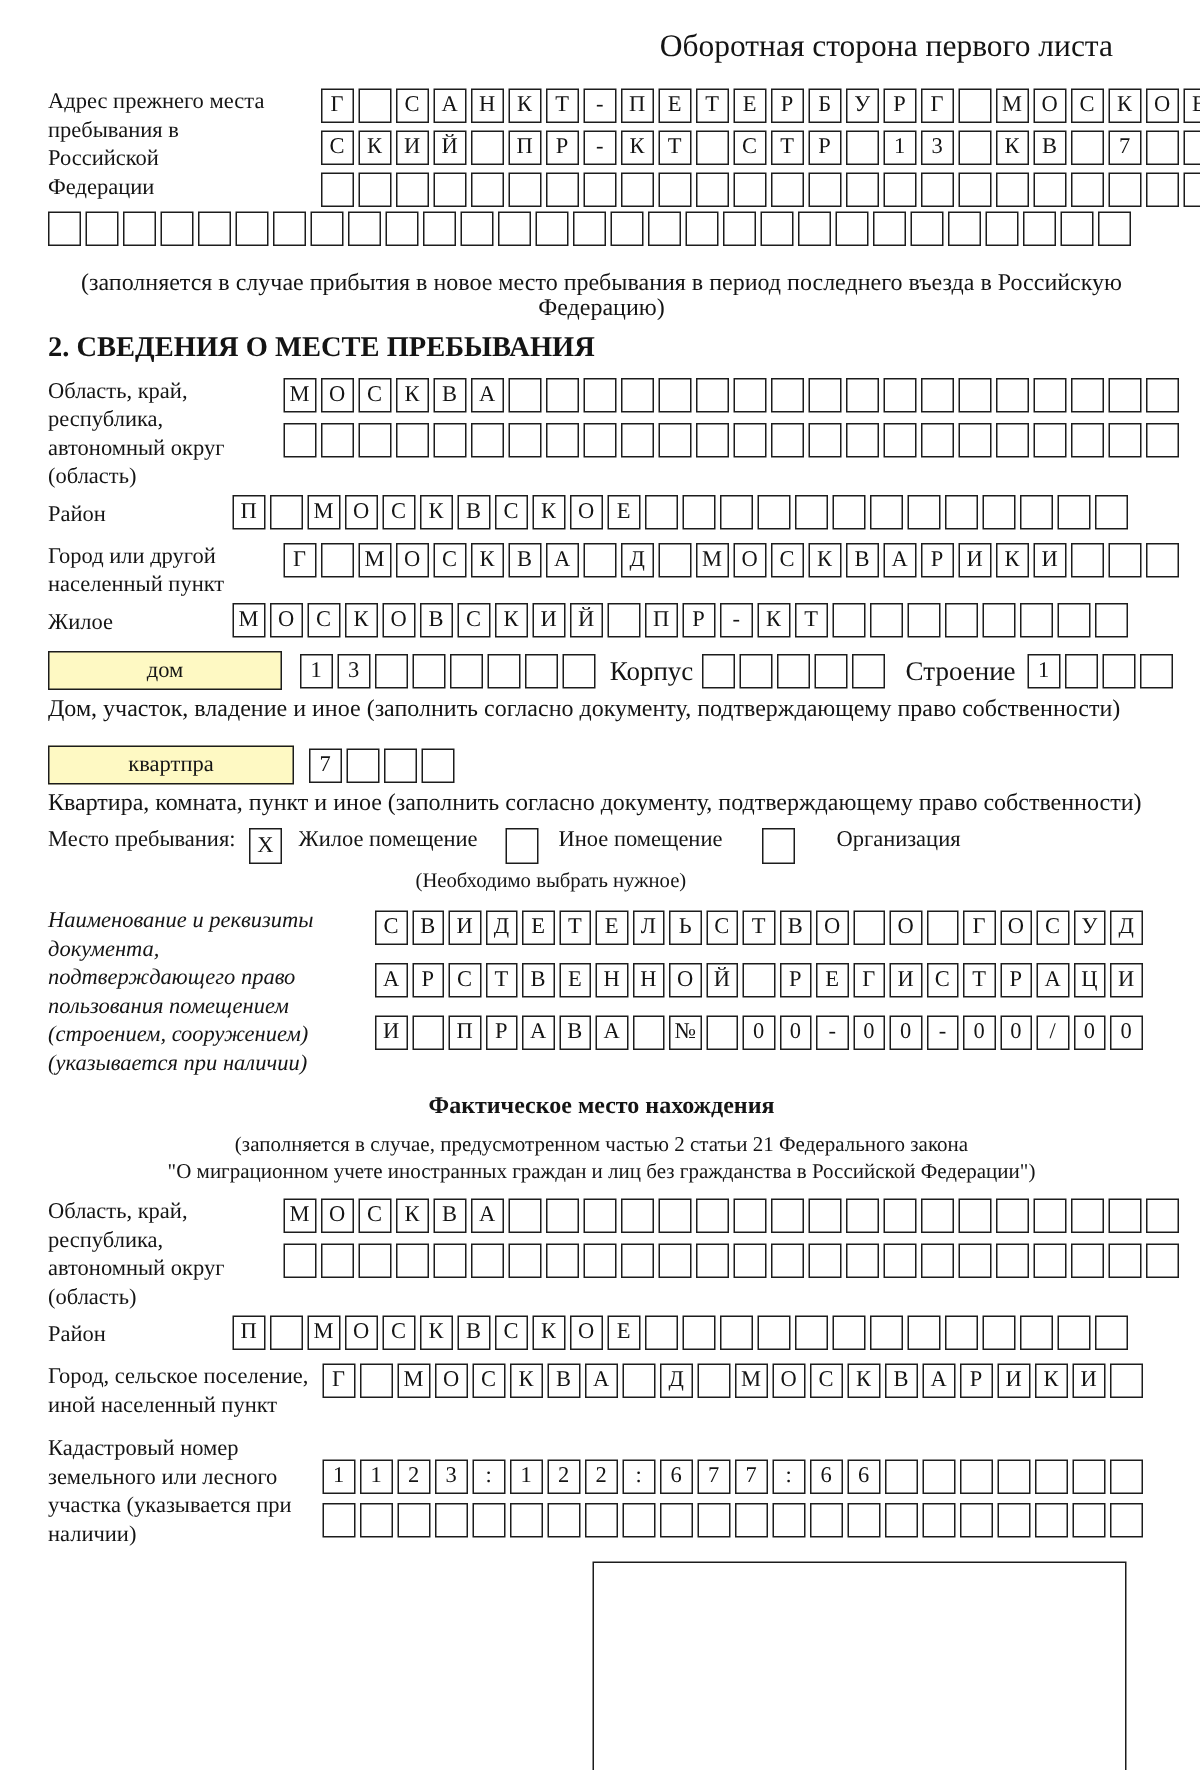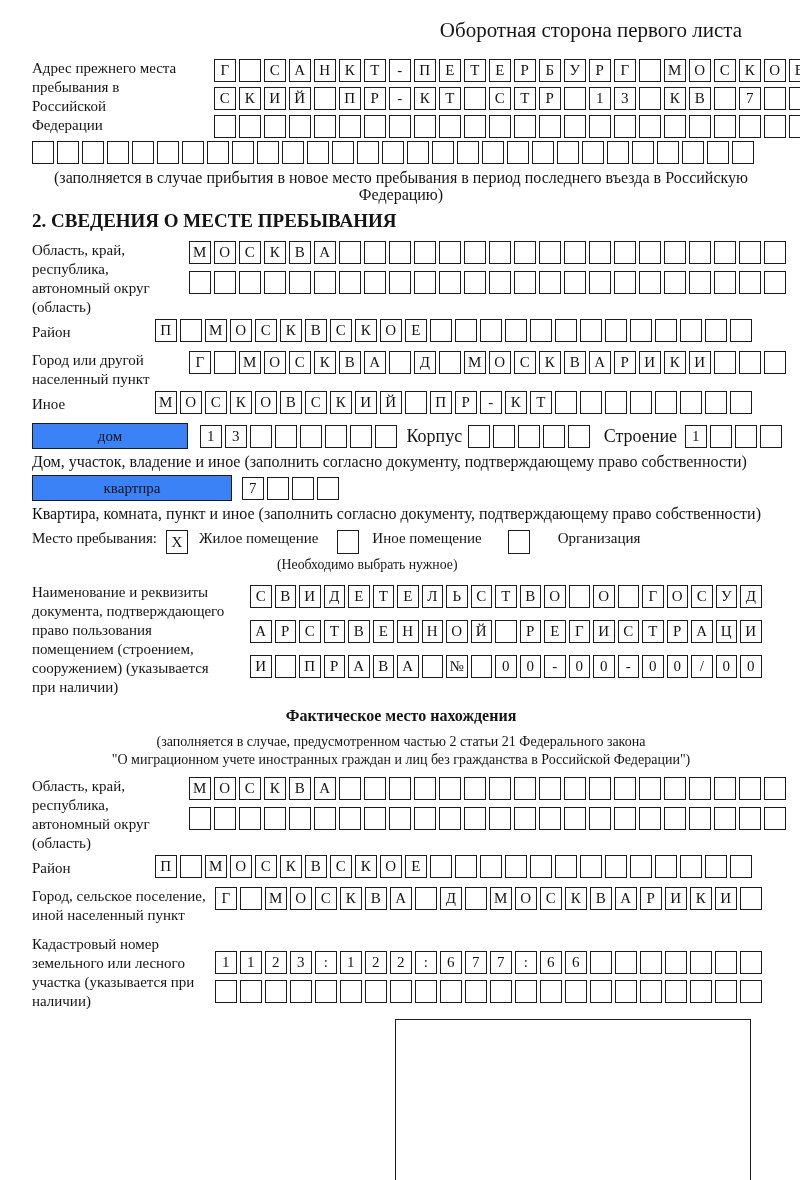--- a/index.html
+++ b/index.html
@@ -25,30 +25,30 @@
     border:1.7px solid #1c1c1c;
     box-sizing:border-box;
     display:flex; align-items:center; justify-content:center;
     font-size:15px; line-height:1;
     background:#fff;
   }
   .caption { font-size:16px; line-height:17px; }
   .caption.center { text-align:center; }
   .h2 { text-align:left; font-weight:bold; font-size:19px; margin:7px 0 9px 0; }
 
-  .w148 { width:148px; } .w123 { width:123px; } .w183 { width:183px; } .w200 { width:200px; }
+  .w148 { width:148px; } .w123 { width:123px; } .w183 { width:183px; } .w200 { width:200px;font-style:italic; }
 
   .labelbox {
     border:1.7px solid #1c1c1c; box-sizing:border-box;
     height:26px; display:flex; align-items:center; justify-content:center;
-    font-size:15px; flex:0 0 auto; background:#3b82f6;
+    font-size:15px; flex:0 0 auto; background:#fef9c3;
   }
   .inlinetext { font-size:18px; line-height:26px; flex:0 0 auto; }
 
-  .mb2{margin-bottom:2px;gap:34px;} .mb4{margin-bottom:4px;} .mb5{margin-bottom:5px;}
+  .mb2{margin-bottom:2px;gap:34px;} .mb4{margin-bottom:4px;} .mb5{margin-bottom:16px;}
   .mb6{margin-bottom:6px;} .mb8{margin-bottom:8px;} .mb10{margin-bottom:10px;}
 
   .doc-rows .cells { gap:3px; }
   .doc-rows { display:flex; flex-direction:column; gap:12px; padding-top:2px; }
 
   .check-row { display:flex; align-items:flex-start; font-size:15px; margin-bottom:3px; }
   .checkcell {
     width:22px; height:24px; border:1.7px solid #1c1c1c; box-sizing:border-box;
     display:flex; align-items:center; justify-content:center; font-size:15px; flex:0 0 auto;
   }
@@ -305,21 +305,21 @@
         <div class="cell">И</div>
         <div class="cell">К</div>
         <div class="cell">И</div>
         <div class="cell"></div>
         <div class="cell"></div>
         <div class="cell"></div>
       </div>
   </div>
 
   <div class="row mb6">
-    <div class="lbl w123" style="line-height:26px;">Иное</div>
+    <div class="lbl w123" style="line-height:26px;">Жилое</div>
     <div class="cells">
         <div class="cell">М</div>
         <div class="cell">О</div>
         <div class="cell">С</div>
         <div class="cell">К</div>
         <div class="cell">О</div>
         <div class="cell">В</div>
         <div class="cell">С</div>
         <div class="cell">К</div>
         <div class="cell">И</div>
@@ -365,21 +365,21 @@
     <div class="cells">
         <div class="cell">1</div>
         <div class="cell"></div>
         <div class="cell"></div>
         <div class="cell"></div>
       </div>
   </div>
   <div class="caption mb5">Дом, участок, владение и иное (заполнить согласно документу, подтверждающему право собственности)</div>
 
   <div class="row mb4" style="align-items:center;">
-    <div class="labelbox" style="width:200px;">квартпра</div>
+    <div class="labelbox" style="width:164px;">квартпра</div>
     <div class="cells" style="margin-left:10px;">
         <div class="cell">7</div>
         <div class="cell"></div>
         <div class="cell"></div>
         <div class="cell"></div>
       </div>
   </div>
   <div class="caption mb8">Квартира, комната, пункт и иное (заполнить согласно документу, подтверждающему право собственности)</div>
 
   <div class="check-row">

